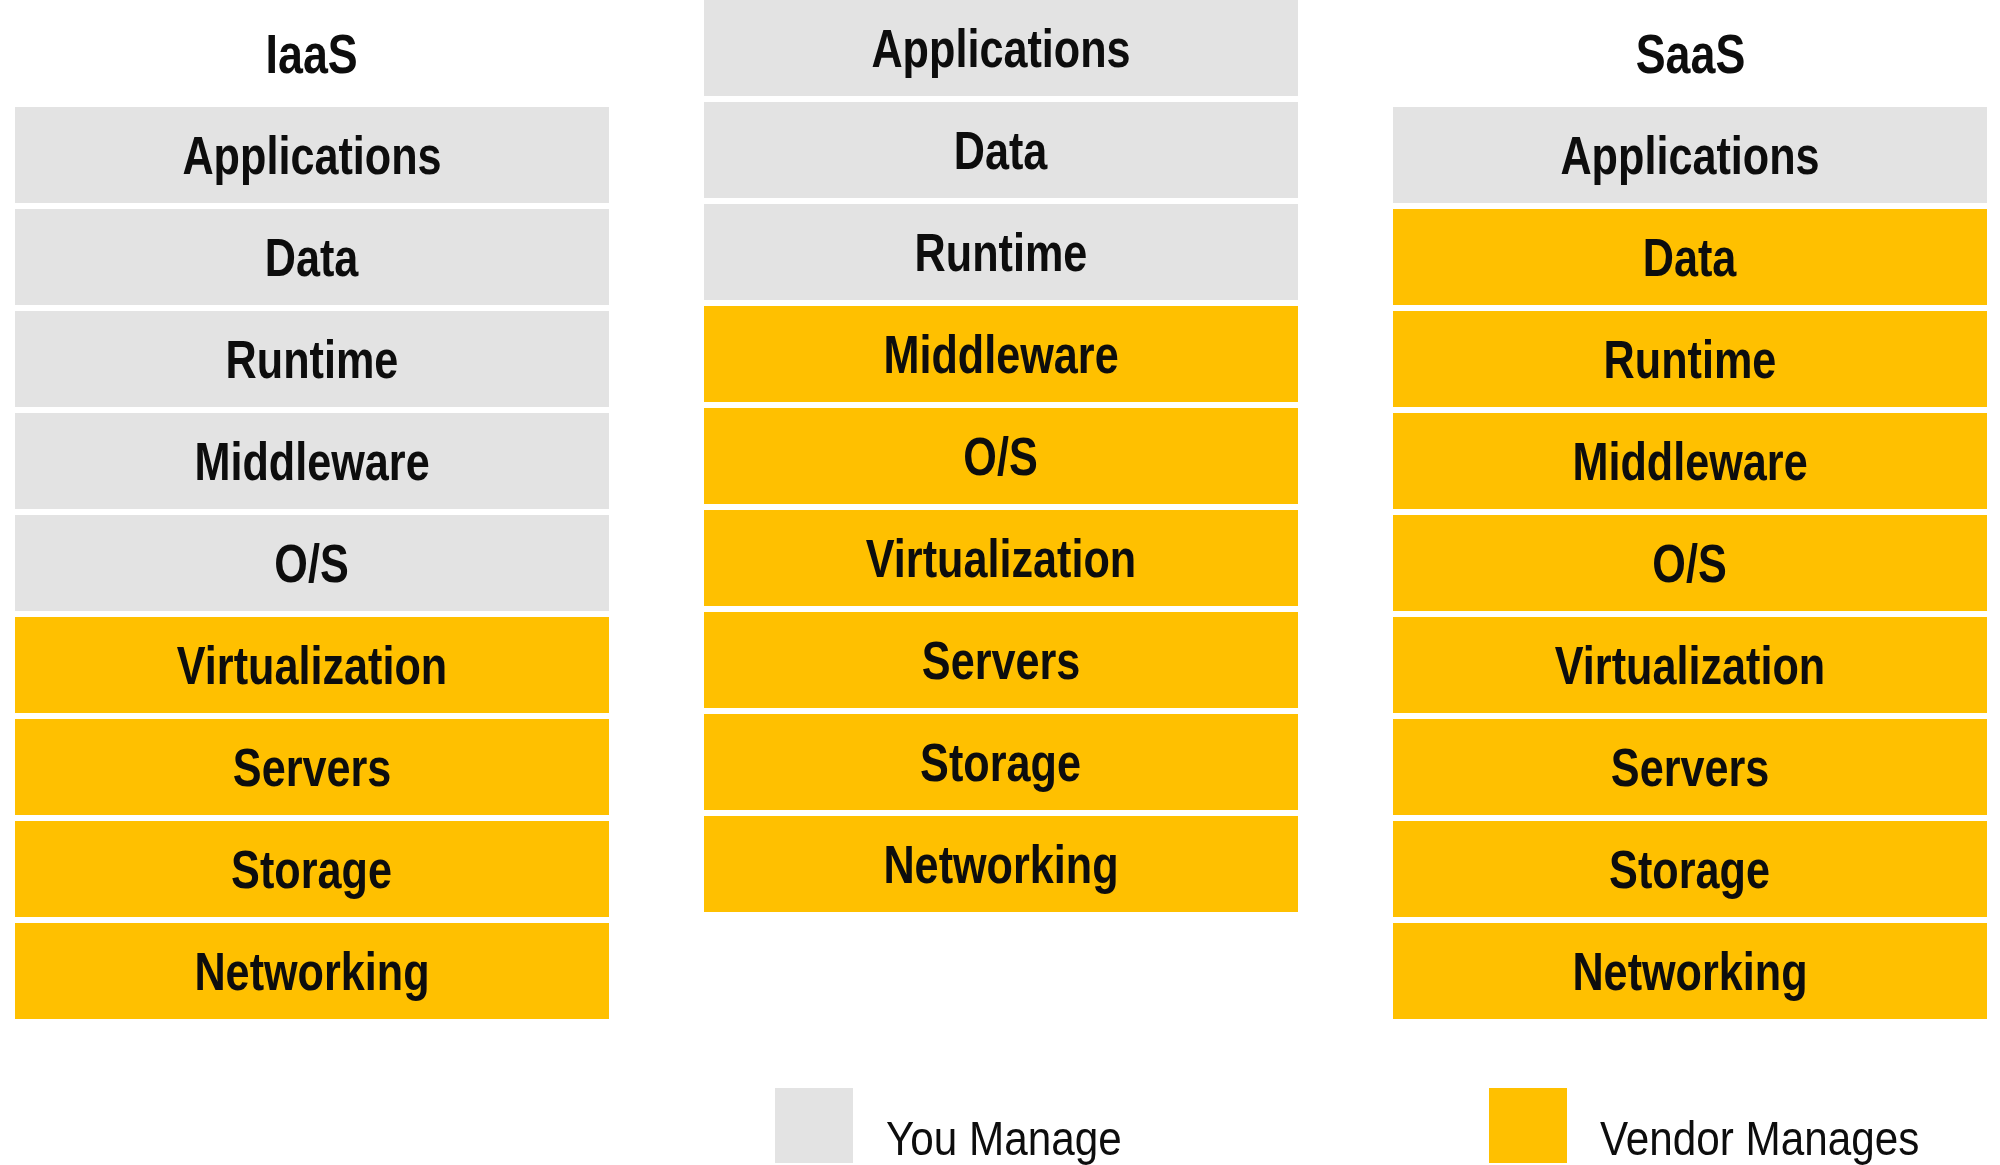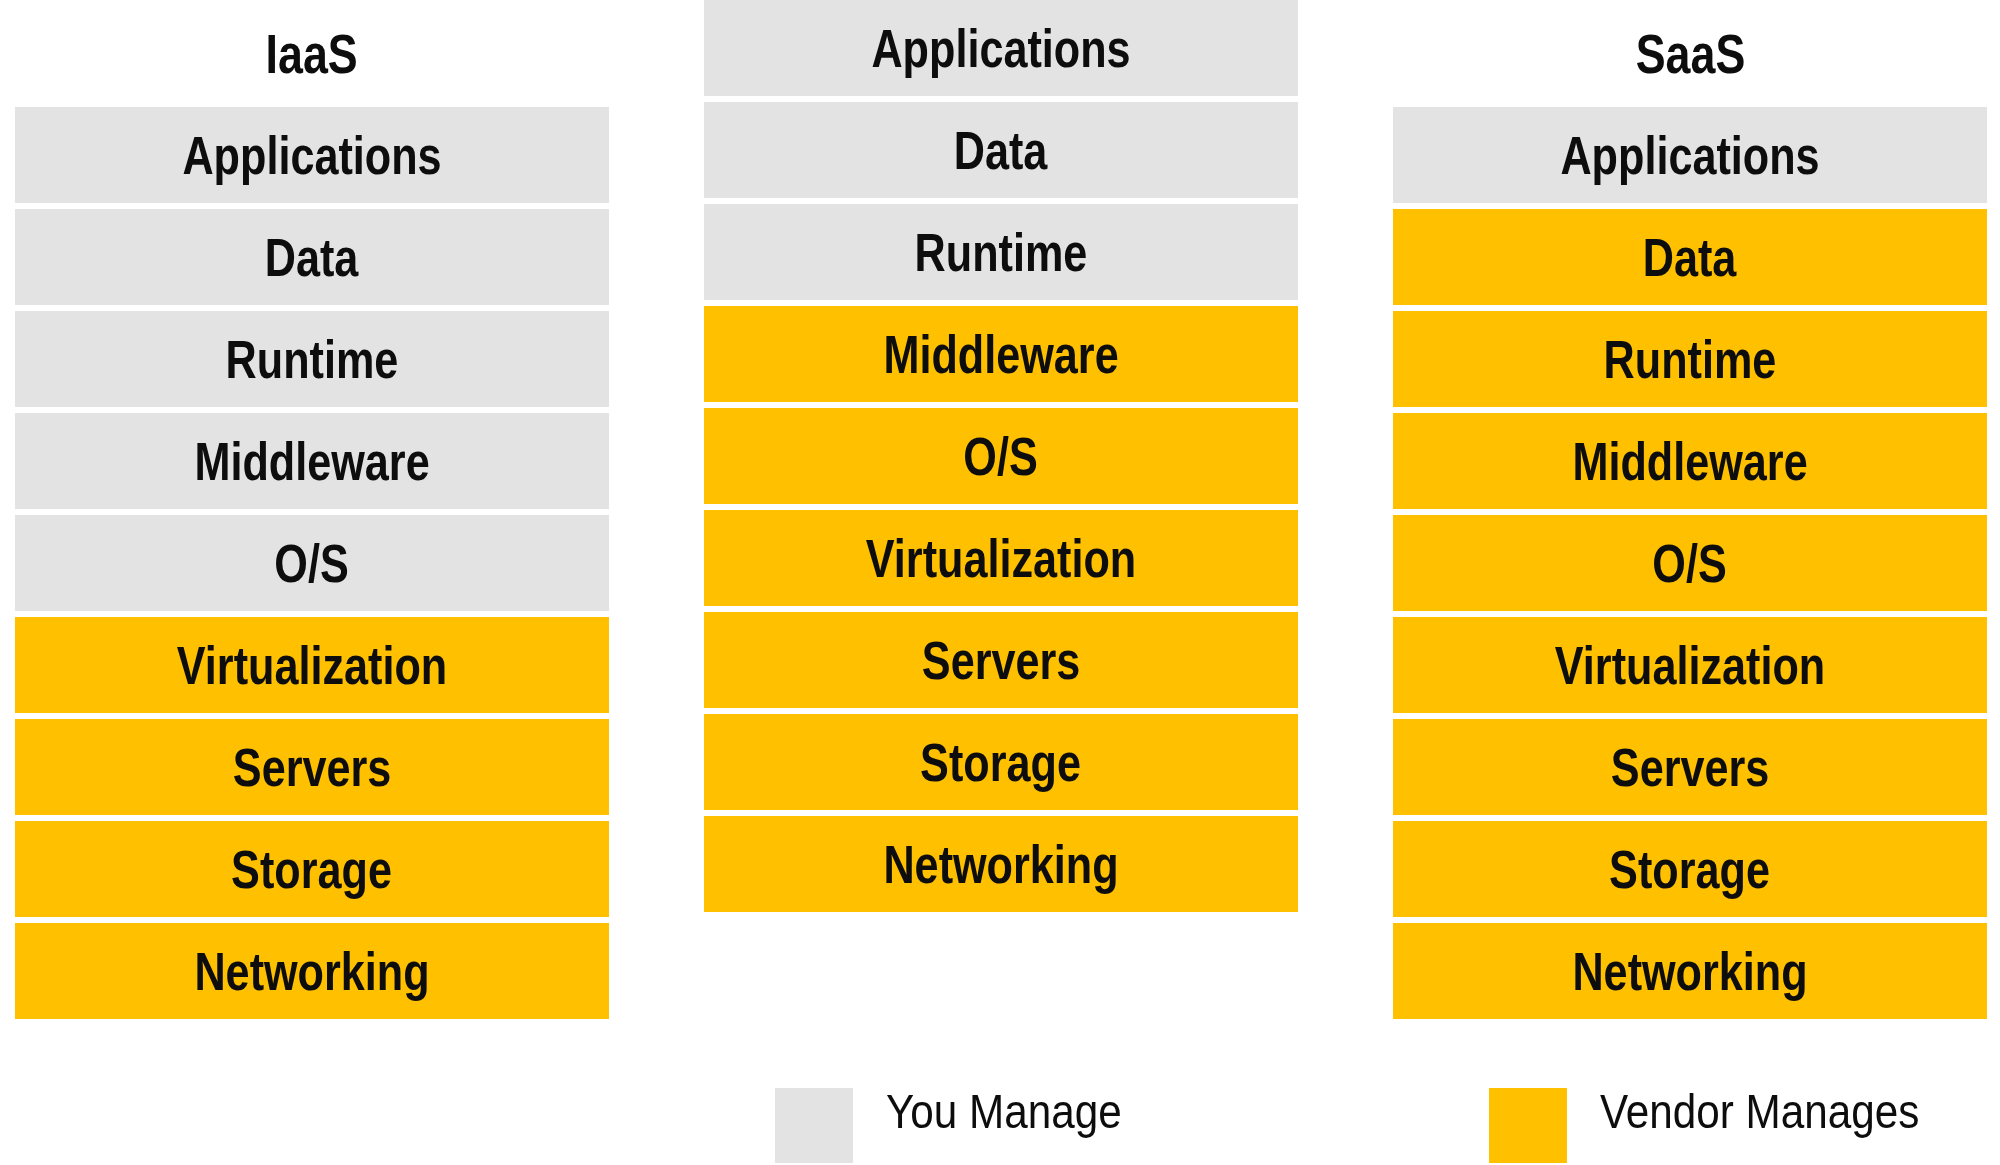--- a/index.html
+++ b/index.html
@@ -52,21 +52,21 @@
     transform: scaleX(0.8);
     transform-origin: center center;
     white-space: nowrap;
   }
 
   
   .legend-item {
     position: absolute;
     top: 1088px;
     display: flex;
-    align-items: flex-start;
+    align-items: flex-end;
   }
   #legend-you    { left: 775px; }
   #legend-vendor { left: 1447px; padding-left: 42px; }
   .swatch {
     width: 78px;
     height: 75px;
     flex: 0 0 auto;
   }
   .legend-label {
     margin-left: 33px;

